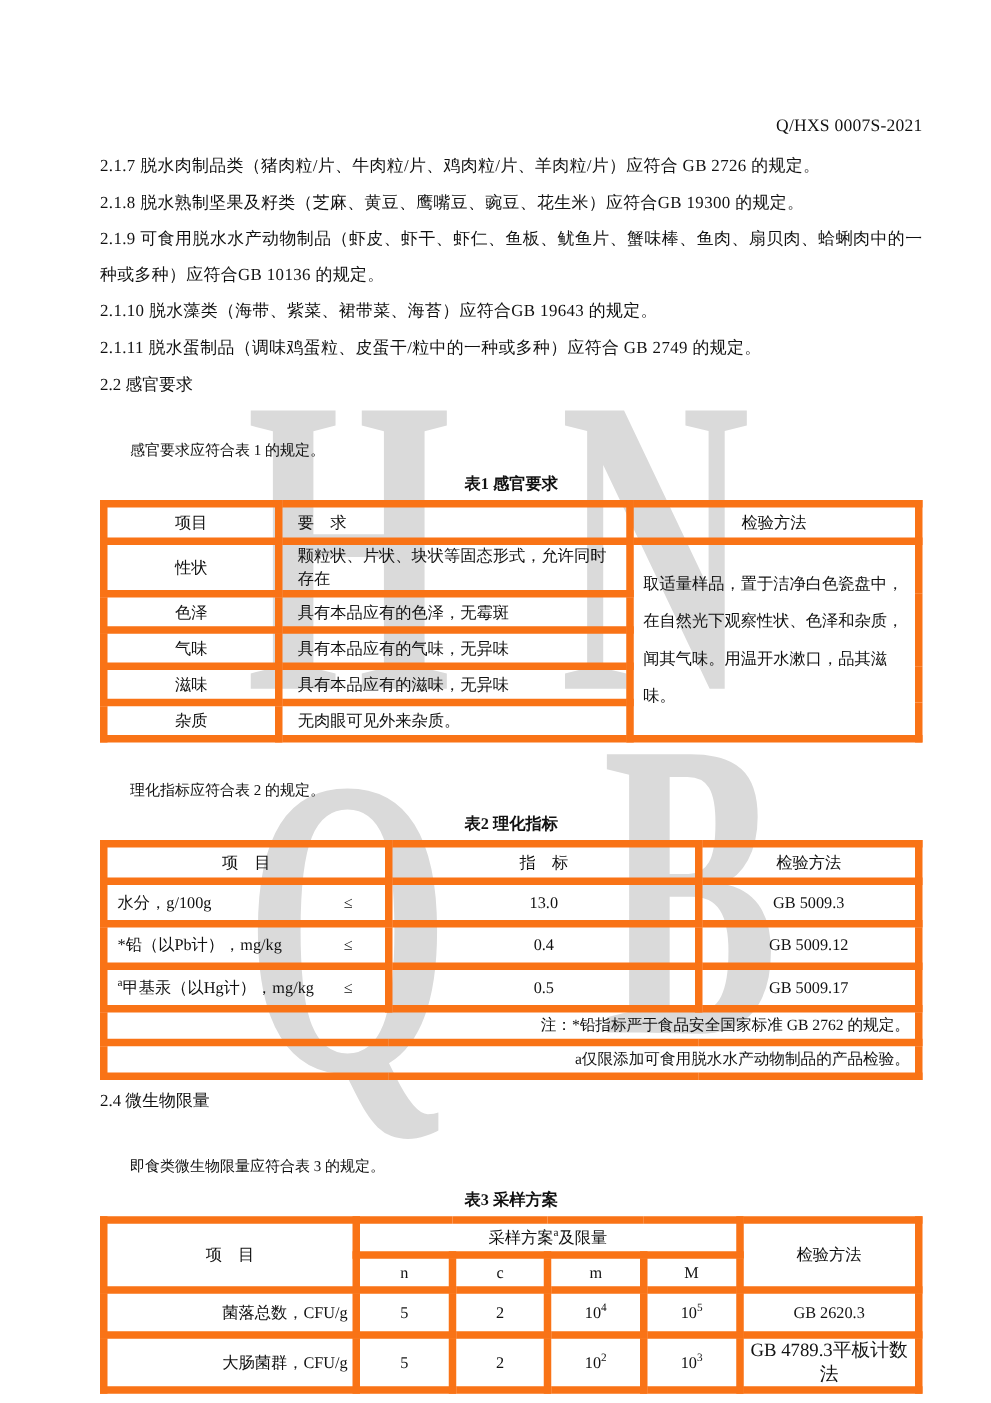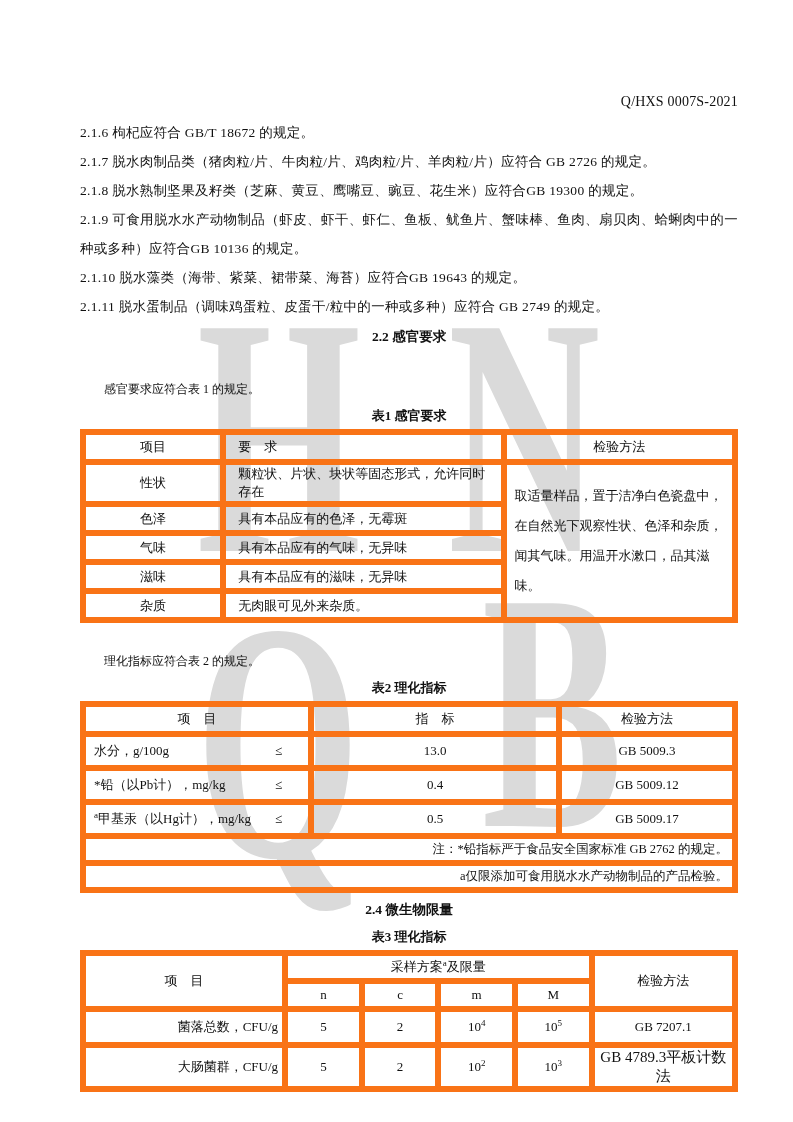--- a/index.html
+++ b/index.html
@@ -34,22 +34,22 @@
     font-size:14px; height:22px; line-height:20px;
     letter-spacing:0.2px;
   }
   .clauses { margin-top:4px; }
   .clause {
     font-size:13.5px; line-height:29px;
     letter-spacing:0.3px;
     text-align:justify;
   }
   .sec-heading {
-    font-size:13.5px; font-weight:700;
-    line-height:28px; margin-top:2px;text-align:center;
+    font-size:13.5px; font-weight:400;
+    line-height:28px; margin-top:2px;
   }
   .sec-intro {
     font-size:12px; line-height:28px;
     text-indent:2em;
     margin-top:24px;
   }
   .tbl-caption {
     text-align:center; font-weight:700;
     font-size:13px; line-height:24px;
     margin:1px 0;
@@ -109,21 +109,20 @@
 <span class="wm wm-h">H</span>
 <span class="wm wm-n">N</span>
 <span class="wm wm-q">Q</span>
 <span class="wm wm-b">B</span>
 
 <div class="page-content">
 
   <div class="doc-code">Q/HXS 0007S-2021</div>
 
   <div class="clauses">
-    <p class="clause">2.1.6 枸杞应符合 GB/T 18672 的规定。</p>
     <p class="clause">2.1.7 脱水肉制品类（猪肉粒/片、牛肉粒/片、鸡肉粒/片、羊肉粒/片）应符合 GB 2726 的规定。</p>
     <p class="clause">2.1.8 脱水熟制坚果及籽类（芝麻、黄豆、鹰嘴豆、豌豆、花生米）应符合GB 19300 的规定。</p>
     <p class="clause">2.1.9 可食用脱水水产动物制品（虾皮、虾干、虾仁、鱼板、鱿鱼片、蟹味棒、鱼肉、扇贝肉、蛤蜊肉中的一种或多种）应符合GB 10136 的规定。</p>
     <p class="clause">2.1.10 脱水藻类（海带、紫菜、裙带菜、海苔）应符合GB 19643 的规定。</p>
     <p class="clause">2.1.11 脱水蛋制品（调味鸡蛋粒、皮蛋干/粒中的一种或多种）应符合 GB 2749 的规定。</p>
   </div>
 
   <h3 class="sec-heading">2.2 感官要求</h3>
   <p class="sec-intro">感官要求应符合表 1 的规定。</p>
   <p class="tbl-caption">表1 感官要求</p>
@@ -202,42 +201,43 @@
     <tr>
       <td class="note-cell" colspan="3">注：*铅指标严于食品安全国家标准 GB 2762 的规定。</td>
     </tr>
     <tr>
       <td class="note-cell" colspan="3">a仅限添加可食用脱水水产动物制品的产品检验。</td>
     </tr>
   </tbody>
     </table>
 
   <h3 class="sec-heading">2.4 微生物限量</h3>
-  <p class="tbl-caption">表3 理化指标</p>
+  <p class="sec-intro">即食类微生物限量应符合表 3 的规定。</p>
+  <p class="tbl-caption">表3 采样方案</p>
 
   <table class="std t3">
     <tbody>
         <tr>
       <th class="c3-item" rowspan="2">项　目</th>
       <th colspan="4"><span>采样方案</span><sup>a</sup><span>及限量</span></th>
       <th class="c3-meth" rowspan="2">检验方法</th>
     </tr>
     <tr>
       <th class="c3-n">n</th>
       <th class="c3-c">c</th>
       <th class="c3-m">m</th>
       <th class="c3-M">M</th>
     </tr>
     <tr>
       <td class="c3-item item-cell">菌落总数，CFU/g</td>
       <td class="c3-n">5</td>
       <td class="c3-c">2</td>
       <td class="c3-m"><span>10</span><sup>4</sup></td>
       <td class="c3-M"><span>10</span><sup>5</sup></td>
-      <td class="c3-meth">GB 7207.1</td>
+      <td class="c3-meth">GB 2620.3</td>
     </tr>
     <tr>
       <td class="c3-item item-cell">大肠菌群，CFU/g</td>
       <td class="c3-n">5</td>
       <td class="c3-c">2</td>
       <td class="c3-m"><span>10</span><sup>2</sup></td>
       <td class="c3-M"><span>10</span><sup>3</sup></td>
       <td class="c3-meth meth-small">GB 4789.3平板计数法</td>
     </tr>
   </tbody>

